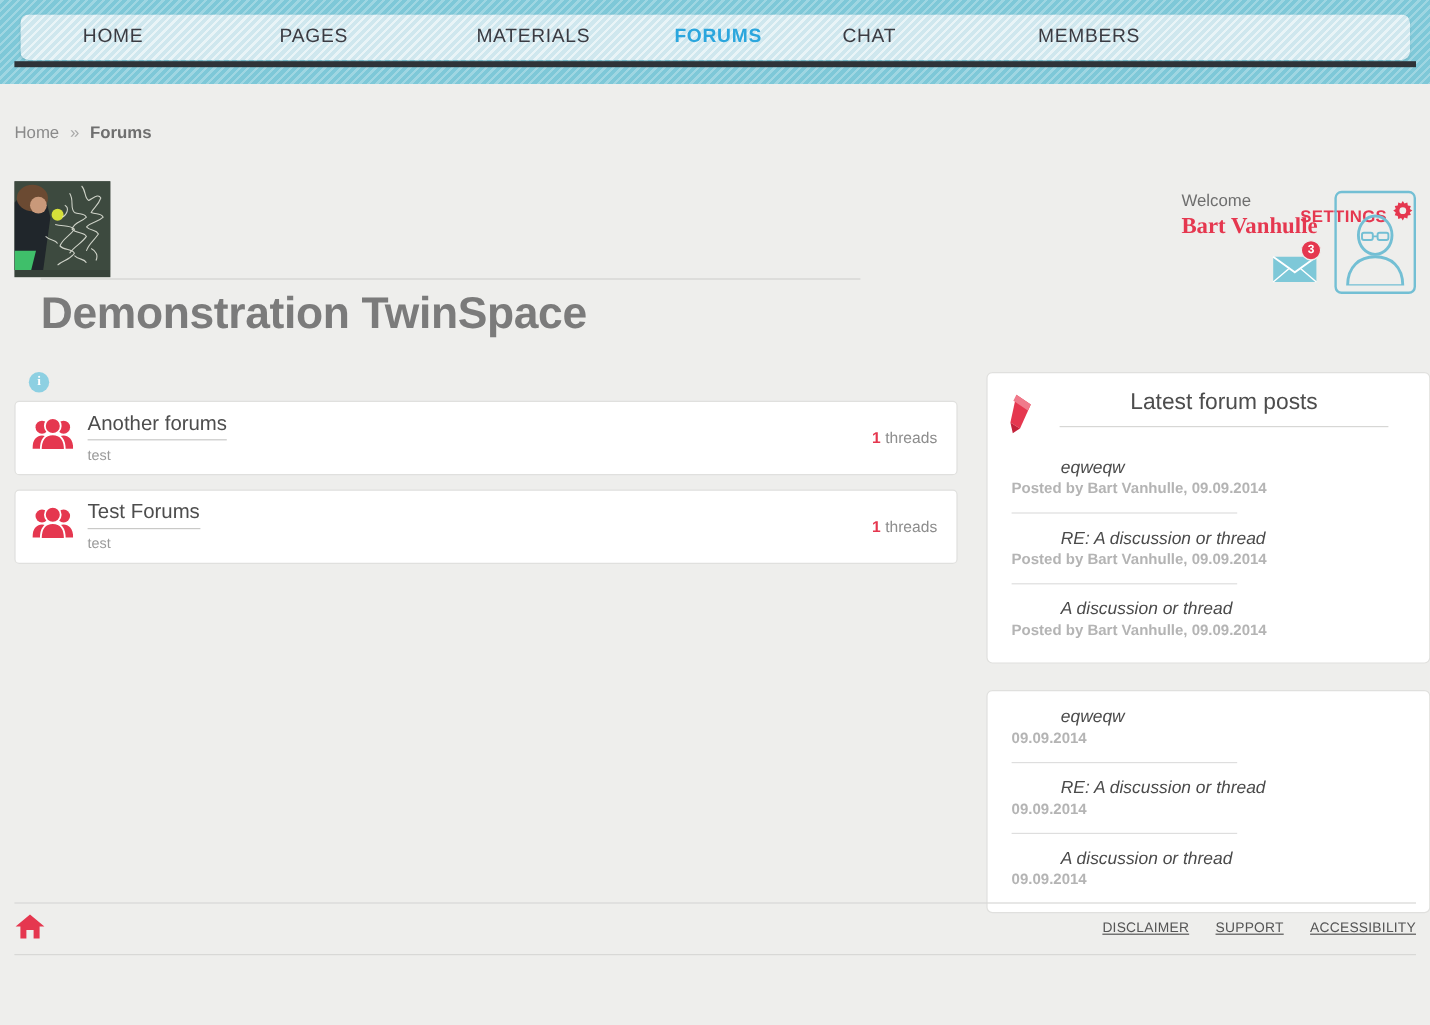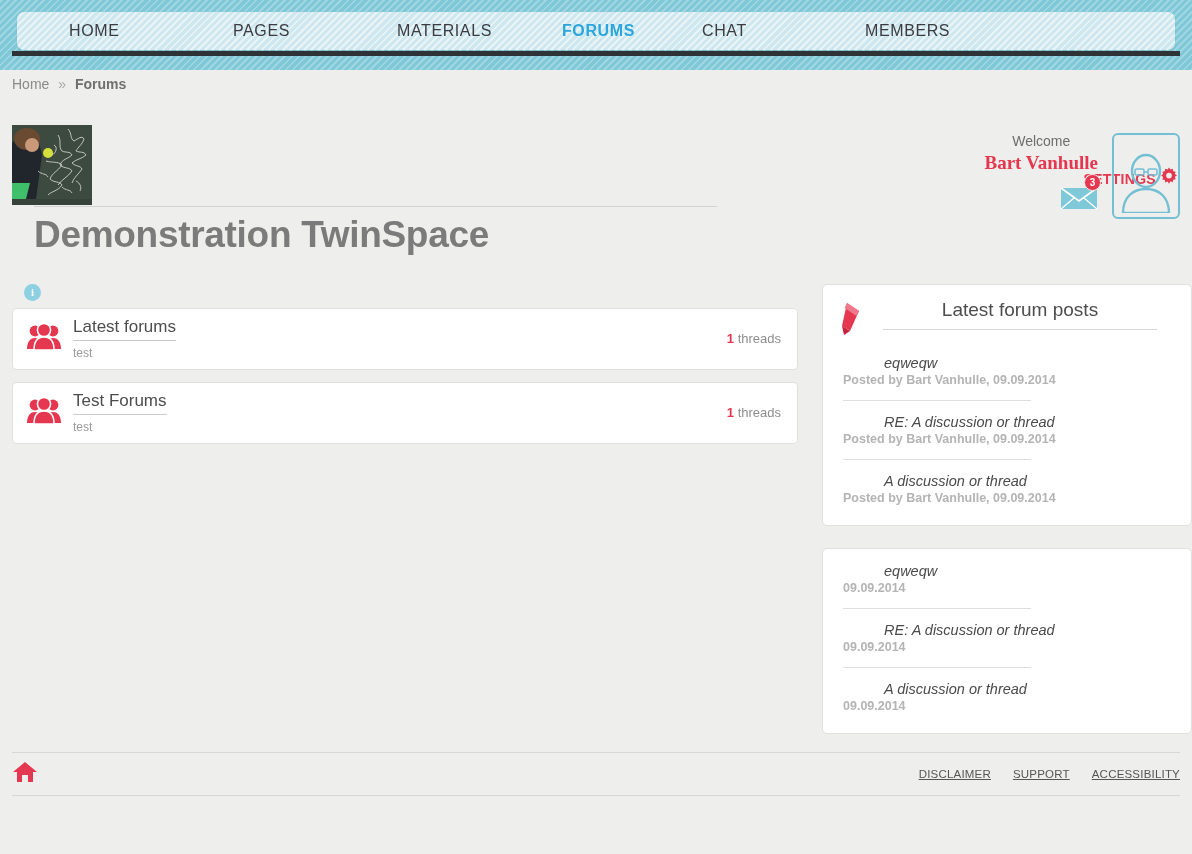--- a/index.html
+++ b/index.html
@@ -79,21 +79,21 @@
   }
 
   
   .page {
     padding: 0 12px;
     position: relative;
     height: 726px;
   }
 
   .breadcrumb {
-    padding-top: 6px;
+    padding-top: 32px;
     font-size: 14px;
     color: #8a8a8a;
   }
   .breadcrumb a { color: #8a8a8a; text-decoration: none; cursor: pointer; }
   .breadcrumb .sep { color: #a8a8a8; margin: 0 5px; }
   .breadcrumb .crumb-current { color: #6f6f6f; font-weight: bold; }
 
   
   .settings {
     position: absolute;
@@ -151,21 +151,21 @@
 
   
   .welcome-block {
     position: absolute;
     right: 0;
     top: 8px;
     display: flex;
     align-items: flex-start;
     gap: 14px;
   }
-  .welcome-text { text-align: center; padding-top: 0px; }
+  .welcome-text { text-align: left; padding-top: 0px; }
   .welcome-small {
     font-size: 14px;
     color: #6e6e6e;
   }
   .welcome-name {
     font-family: "Liberation Serif", serif;
     font-size: 19px;
     font-weight: bold;
     color: #e5374f;
     margin-top: 3px;
@@ -467,21 +467,21 @@
           <svg width="34" height="28" viewBox="0 0 34 28">
             <circle cx="8" cy="8" r="5.4" fill="#e5374f"></circle>
             <path d="M0 26 C0 18 4 15 8 15 C12 15 16 18 16 26 Z" fill="#e5374f"></path>
             <circle cx="26" cy="8" r="5.4" fill="#e5374f"></circle>
             <path d="M18 26 C18 18 22 15 26 15 C30 15 34 18 34 26 Z" fill="#e5374f"></path>
             <circle cx="17" cy="7" r="6.6" fill="#e5374f" stroke="#fff" stroke-width="1.5"></circle>
             <path d="M7 27 C7 18 11 14 17 14 C23 14 27 18 27 27 Z" fill="#e5374f" stroke="#fff" stroke-width="1.5"></path>
           </svg>
         </div>
         <div class="forum-texts">
-          <div class="forum-title">Latest forums</div>
+          <div class="forum-title">Another forums</div>
           <div class="forum-desc">test</div>
         </div>
         <div class="forum-count">
           <b>1</b>
           <span>threads</span>
         </div>
       </div>
 
       <div class="forum-card">
         <div class="forum-icon">

